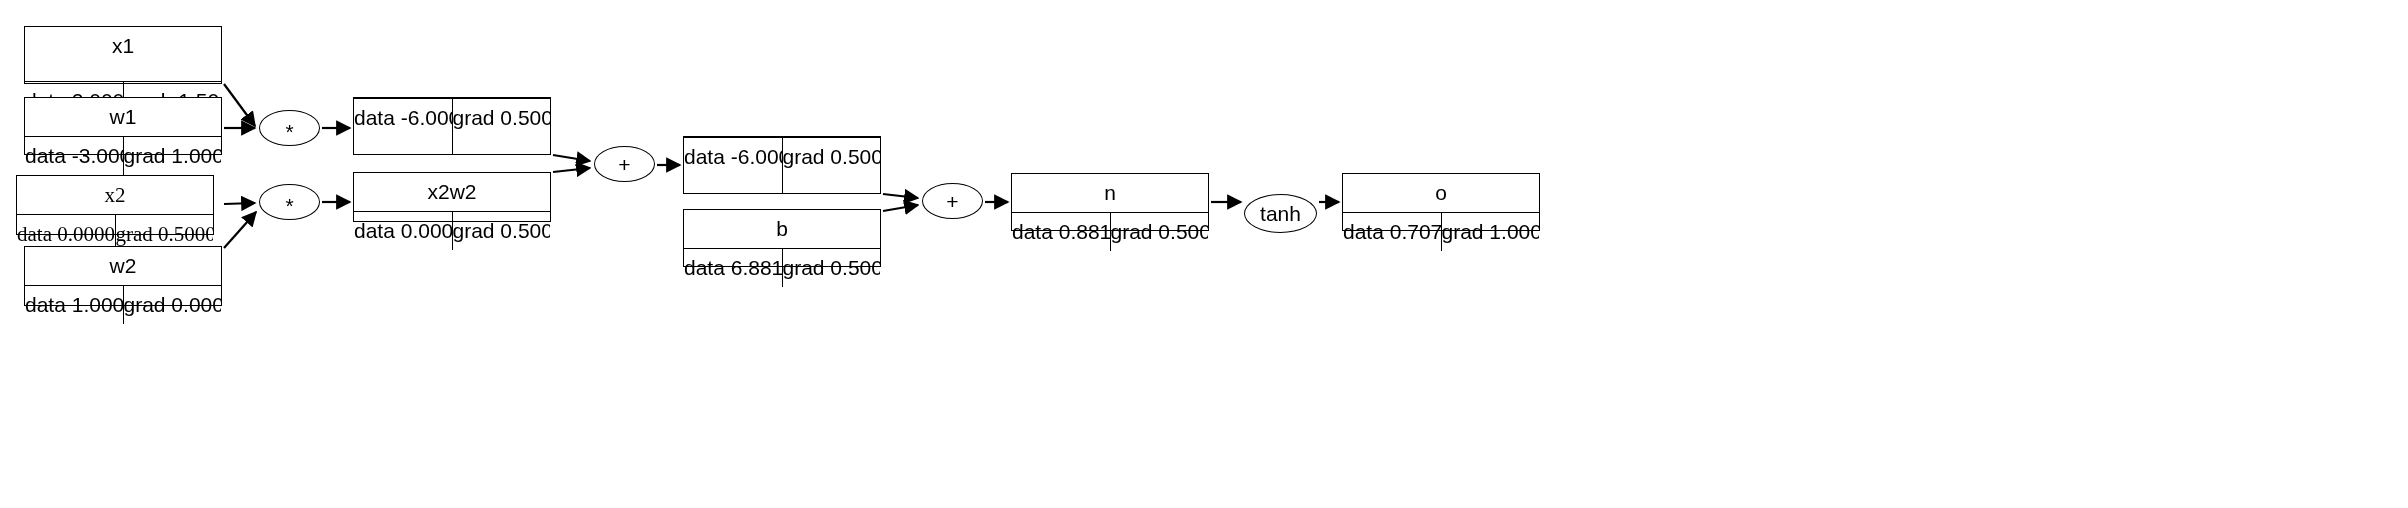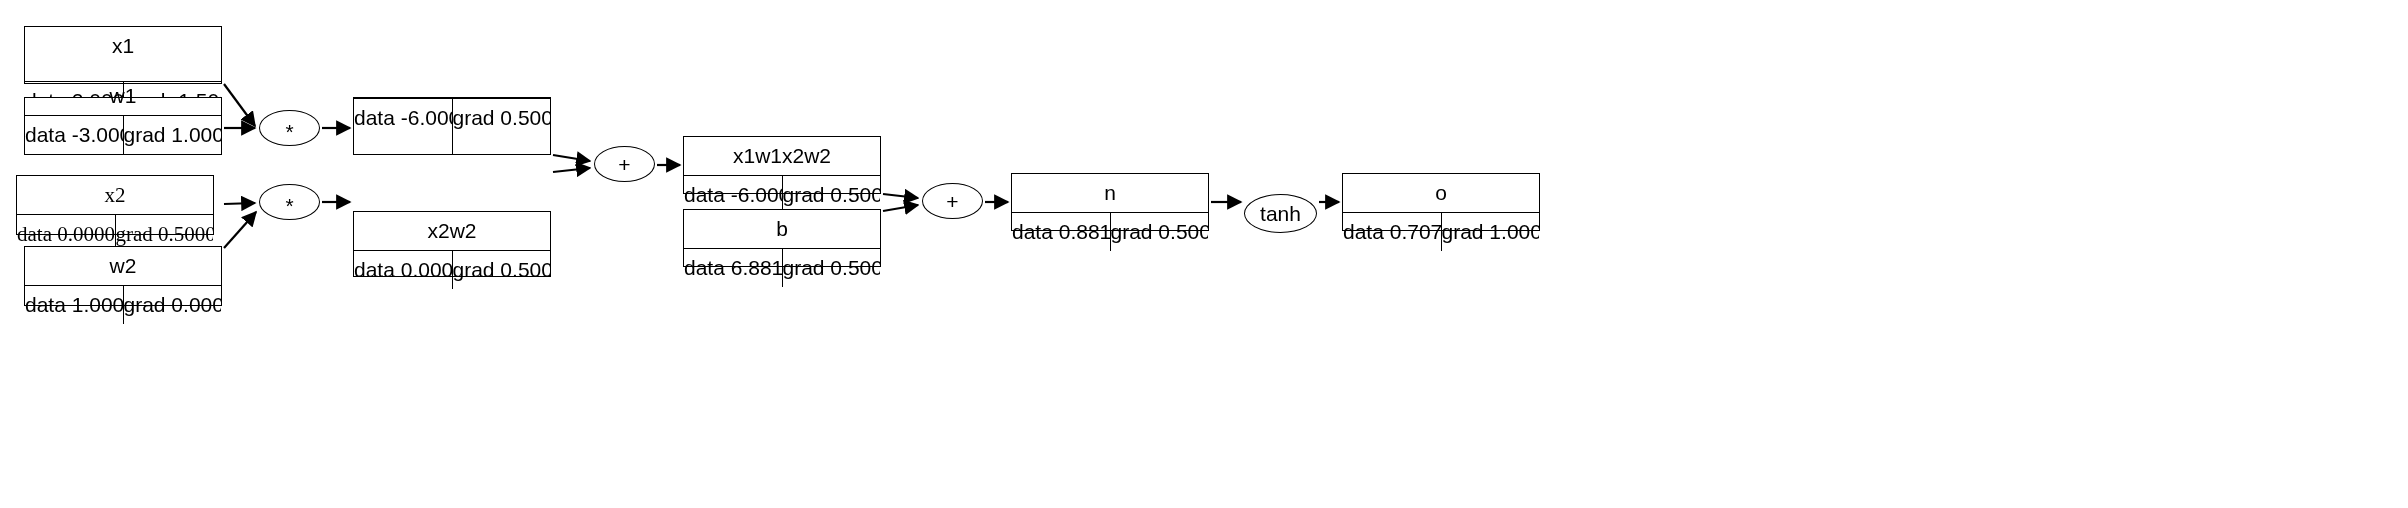--- a/index.html
+++ b/index.html
@@ -127,21 +127,21 @@
   </svg>
 
   <div class="node" style="left:24px;  top:26px;  width:198px; height:58px;gap:16px;">
     <div class="node-label">x1</div>
     <div class="node-fields">
       <div class="node-field">data 2.0000</div>
       <div class="node-field">grad -1.5000</div>
     </div>
   </div>
 
-  <div class="node" style="left:24px;  top:97px;  width:198px; height:58px;justify-content:flex-end;">
+  <div class="node" style="left:24px;  top:97px;  width:198px; height:58px;">
     <div class="node-label">w1</div>
     <div class="node-fields">
       <div class="node-field">data -3.0000</div>
       <div class="node-field">grad 1.0000</div>
     </div>
   </div>
 
   <div class="node" style="left:16px;  top:175px; width:198px; height:60px;font-family:Liberation Serif, serif;">
     <div class="node-label">x2</div>
     <div class="node-fields">
@@ -158,30 +158,29 @@
     </div>
   </div>
 
   <div class="node" style="left:353px; top:97px;  width:198px; height:58px;">
     <div class="node-fields">
       <div class="node-field">data -6.0000</div>
       <div class="node-field">grad 0.5000</div>
     </div>
   </div>
 
-  <div class="node" style="left:353px; top:172px; width:198px; height:66px;margin-top:39px;">
+  <div class="node" style="left:353px; top:172px; width:198px; height:50px;">
     <div class="node-label">x2w2</div>
     <div class="node-fields">
       <div class="node-field">data 0.0000</div>
       <div class="node-field">grad 0.5000</div>
     </div>
   </div>
 
   <div class="node" style="left:683px; top:136px; width:198px; height:58px;">
-    <div class="node-label">x1w1x2w2</div>
     <div class="node-fields">
       <div class="node-field">data -6.0000</div>
       <div class="node-field">grad 0.5000</div>
     </div>
   </div>
 
   <div class="node" style="left:683px; top:209px; width:198px; height:58px;">
     <div class="node-label">b</div>
     <div class="node-fields">
       <div class="node-field">data 6.8814</div>

